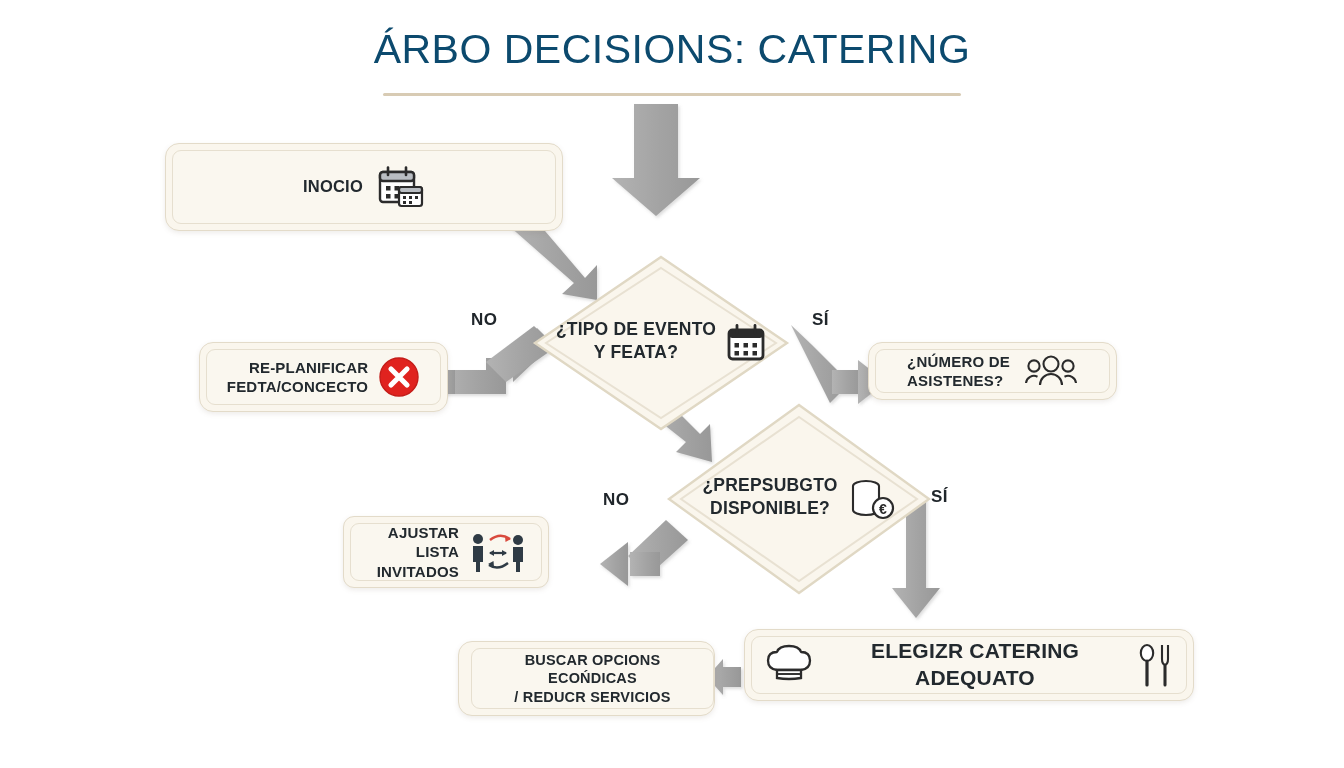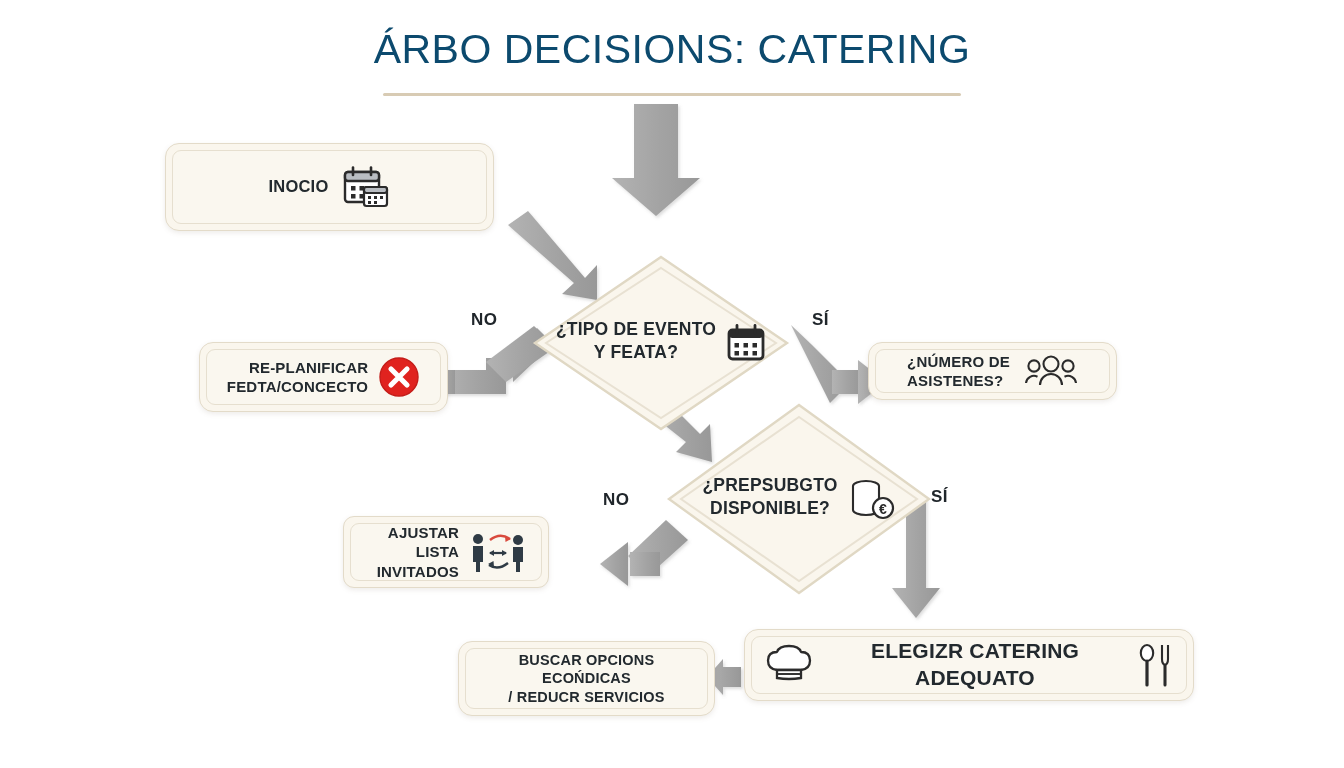--- a/index.html
+++ b/index.html
@@ -194,21 +194,21 @@
 
     <g filter="url(#softshadow)">
       <path d="M 906 497 L 926 497 L 926 588 L 940 588 L 916 618 L 892 588 L 906 588 Z" fill="url(#arrGrad)"></path>
     </g>
 
     <g filter="url(#softshadow)">
       <path d="M 741 667 L 741 687 L 723 687 L 723 695 L 707 677 L 723 659 L 723 667 Z" fill="url(#arrGrad)"></path>
     </g>
   </svg>
 
-  <div class="node" style="left:165px; top:143px; width:329px; height:88px;">
+  <div class="node" style="left:165px; top:143px; width:398px; height:88px;">
     <div class="inner">
       <span class="label">INOCIO</span>
       <svg class="icon" width="48" height="44" viewBox="0 0 48 44">
         <rect x="3" y="7" width="34" height="30" rx="3" fill="#ffffff" stroke="#2b2b2b" stroke-width="2.4"></rect>
         <rect x="3" y="7" width="34" height="9" rx="3" fill="#b9bdc2" stroke="#2b2b2b" stroke-width="2.4"></rect>
         <line x1="11" y1="2.5" x2="11" y2="10" stroke="#2b2b2b" stroke-width="2.6" stroke-linecap="round"></line>
         <line x1="29" y1="2.5" x2="29" y2="10" stroke="#2b2b2b" stroke-width="2.6" stroke-linecap="round"></line>
         <rect x="9" y="21" width="4.5" height="4.5" fill="#2b2b2b"></rect>
         <rect x="17.5" y="21" width="4.5" height="4.5" fill="#2b2b2b"></rect>
         <rect x="26" y="21" width="4.5" height="4.5" fill="#2b2b2b"></rect>
@@ -313,21 +313,21 @@
         <path d="M 21 23 h 16" fill="none" stroke="#2f3b45" stroke-width="2.2"></path>
         <path d="M 20 23 l 5 -3 v 6 z" fill="#2f3b45"></path>
         <path d="M 38 23 l -5 -3 v 6 z" fill="#2f3b45"></path>
 
         <path d="M 39 33 q -10 8 -19 2" fill="none" stroke="#2f3b45" stroke-width="2.4"></path>
         <path d="M 19 34 l 6 3 l -0.5 -6 z" fill="#2f3b45"></path>
       </svg>
     </div>
   </div>
 
-  <div class="node" style="left:458px; top:641px; width:257px; height:75px;">
+  <div class="node" style="left:458px; top:641px; width:257px; height:75px;justify-content:flex-end;">
     <div class="inner">
       <span class="label" style="font-size:14.5px;">BUSCAR OPCIONS ECOŃDICAS
 / REDUCR SERVICIOS</span>
     </div>
   </div>
 
   <div class="node" style="left:744px; top:629px; width:450px; height:72px;">
     <div class="inner" style="gap:20px;">
       <svg class="icon" width="46" height="42" viewBox="0 0 46 42">
         <path d="M 11 26 q -9 -1 -9 -9.5 Q 2 8 11 8 q 2 -6 12 -6 q 10 0 12 6 q 9 0 9 8.5 Q 44 25 35 26 z" fill="#ffffff" stroke="#2b2b2b" stroke-width="2.3" stroke-linejoin="round"></path>

